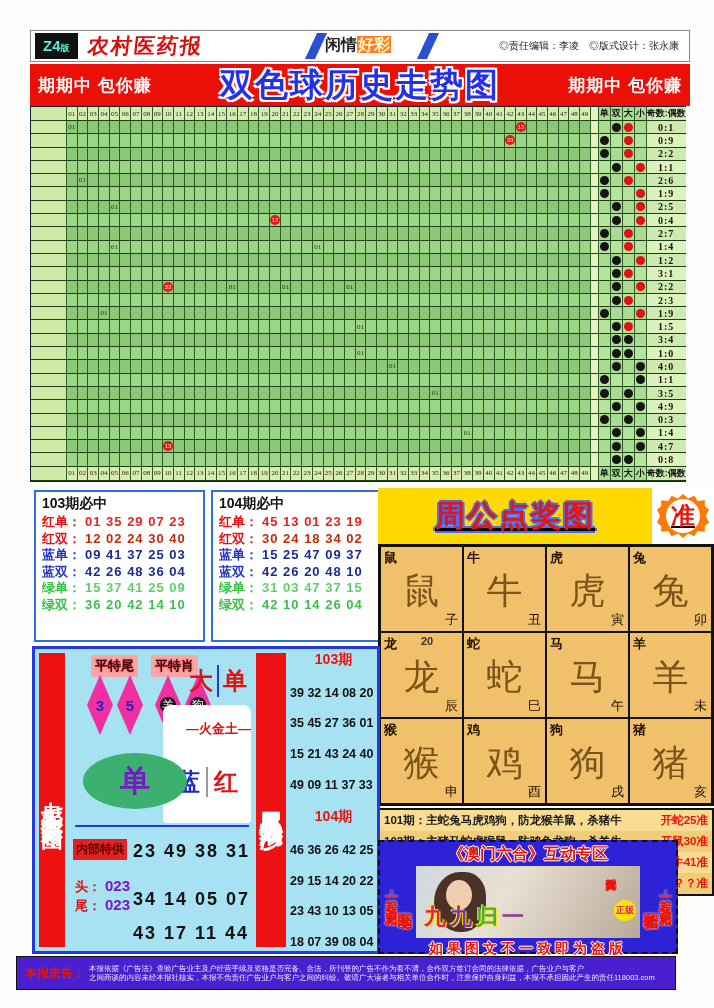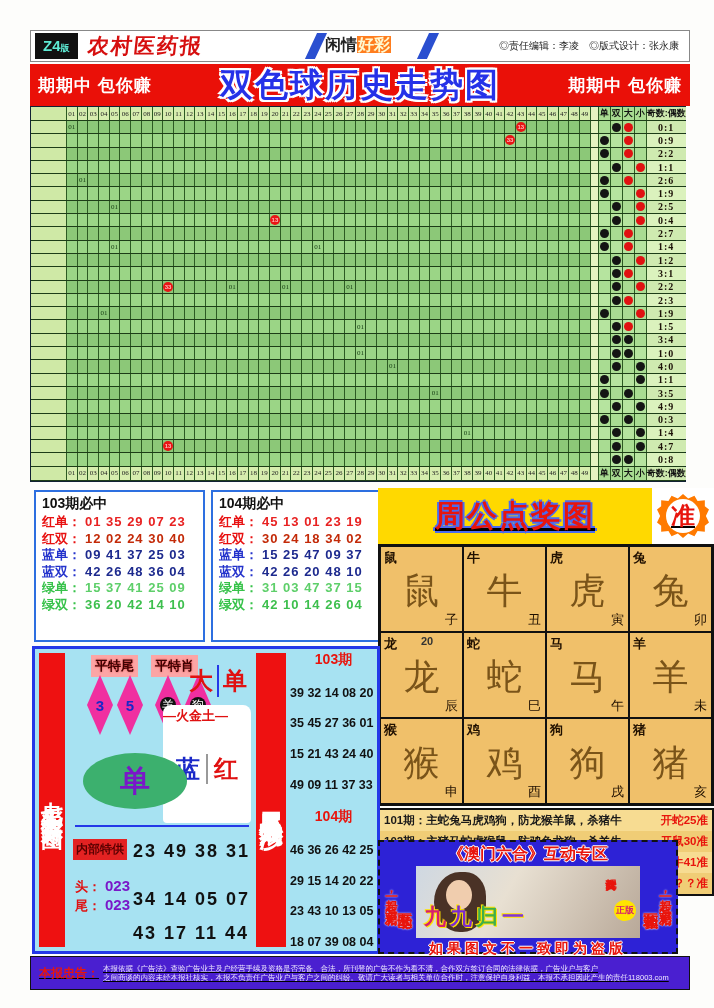--- a/index.html
+++ b/index.html
@@ -99,21 +99,21 @@
   .ptag { position:absolute; top:6px; background:#fca5a5; color:#3d0202; font-weight:bold; font-size:13px;
           padding:2px 4px; text-shadow:0 0 2px #e03333; }
   .diamond { position:absolute; top:26px; width:26px; height:60px; background:#f02fa0;
              clip-path:polygon(50% 0,100% 50%,50% 100%,0 50%); display:flex; align-items:center; justify-content:center; }
   .diamond .dnum { color:#1a28c8; font-weight:bold; font-size:15px; }
   .diamond .dzo { color:#fff; background:#111; border-radius:50%; font-size:12px; width:16px; height:16px;
                   display:flex; align-items:center; justify-content:center; }
   .dadan { position:absolute; right:8px; top:16px; font-size:24px; font-weight:bold; color:#e01111; display:flex; }
   .dadan .bar { width:2px; background:#2438e8; margin:0 4px; }
   .hjt { position:absolute; right:4px; top:56px; width:88px; height:118px; background:#fff; border-radius:8px 8px 4px 4px; }
-  .hjt .hjt-t { color:#e01111; font-weight:bold; font-size:13px; text-align:left; margin-top:2px; }
+  .hjt .hjt-t { color:#e01111; font-weight:bold; font-size:13px; text-align:right; margin-top:15px; }
   .hjt .lanhong { display:flex; justify-content:center; align-items:center; margin-top:28px; font-size:24px; font-weight:bold; }
   .hjt .lanhong .bar { width:2px; height:30px; background:#999; margin:0 6px; }
   .lan { color:#1a28c8; } .hong { color:#e01111; }
   .dan-ellipse { position:absolute; left:14px; top:104px; width:104px; height:56px; background:#3cb06e;
                  border-radius:50%; display:flex; align-items:center; justify-content:center; }
   .dan-ellipse span { color:#7a17c8; font-size:30px; font-weight:bold; }
   .qxc-hr { position:absolute; left:6px; right:6px; top:176px; height:2px; background:#2438e8; }
   .nbt { position:absolute; left:4px; top:190px; background:#e32222; color:#5a0000; font-weight:bold;
          font-size:12px; padding:2px 3px; }
   .big-nums { position:absolute; font-size:18px; font-weight:bold; color:#111; letter-spacing:2px; }
@@ -147,22 +147,22 @@
   .mo-photo .brand b:nth-child(1){color:#d6206e;} .mo-photo .brand b:nth-child(2){color:#7a2ad0;}
   .mo-photo .brand b:nth-child(3){color:#3fae4a;} .mo-photo .brand b:nth-child(4){color:#8035d6;}
   .mo-photo .vtag { position:absolute; right:22px; top:4px; writing-mode:vertical-rl; text-orientation:upright;
                     color:#e8150d; font-weight:bold; font-size:11px; }
   .mo-photo .zb { position:absolute; right:4px; top:34px; background:#ffe400; color:#d6206e; font-size:9px;
                   border-radius:50%; padding:4px 2px; font-weight:bold; }
   .mo-footer { text-align:center; color:#e8150d; font-weight:bold; font-size:14px; letter-spacing:4px;
                text-shadow:-1px 0 0 #fff,1px 0 0 #fff,0 -1px 0 #fff,0 1px 0 #fff; margin-top:2px; }
 
   
-  .notice { position:absolute; left:30px; top:956px; width:660px; height:34px; background:#4a1fd0;
-            border:1px solid #111; display:flex; align-items:center; padding:16px 8px;text-decoration:underline; }
+  .notice { position:absolute; left:16px; top:956px; width:660px; height:34px; background:#4a1fd0;
+            border:1px solid #111; display:flex; align-items:center; padding:16px 8px; }
   .notice .nl { color:#e8150d; font-weight:bold; font-size:12px; flex:none; margin-right:4px; }
   .notice .nt { color:#efe9ff; font-size:7.5px; line-height:9.5px; }
 </style>
 </head>
 <body>
 
 <div class="page">
 
   <div class="hdr">
     <div class="hdr-edition"><span>Z4</span><small>版</small></div>

